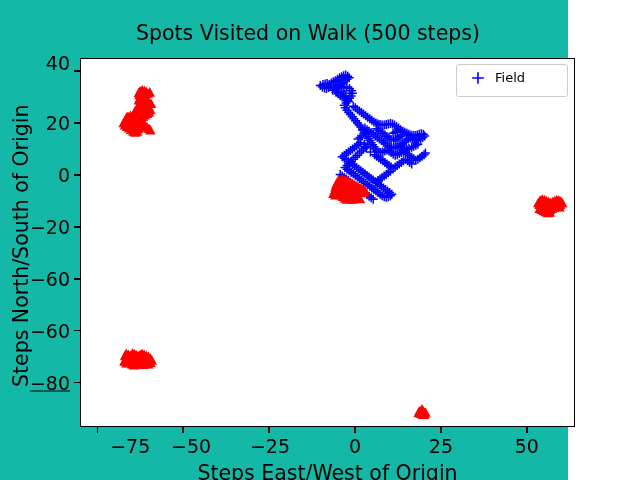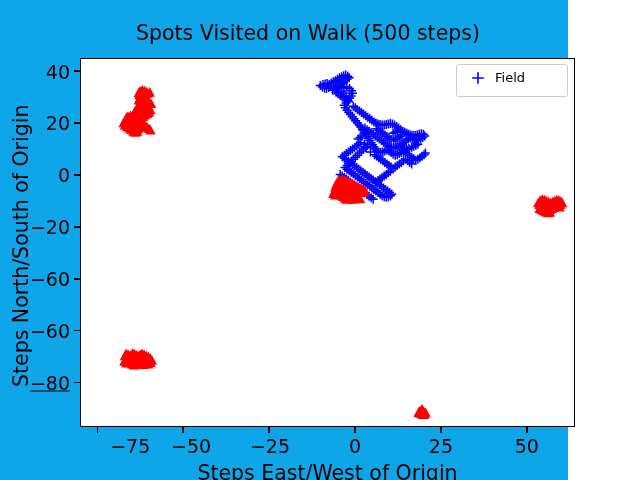--- a/index.html
+++ b/index.html
@@ -11,21 +11,21 @@
     width: 640px;
     height: 480px;
     overflow: hidden;
     font-family: "DejaVu Sans", sans-serif;
     color: #000000;
   }
   #figure {
     position: relative;
     width: 568px;
     height: 480px;
-    background: #0ea5e9;
+    background: #14b8a6;
   }
   
   #chart-title {
     position: absolute;
     left: 0;
     top: 21px;
     width: 640px;
     text-align: center;
     font-size: 20.5px;
     line-height: 24px;
@@ -695,21 +695,21 @@
       <div class="ticklabel-x" style="left: 183.125px; top: 437px; margin-left: 8px;">−50</div>
       <div class="tick-x" style="left: 268.413px; top: 427px;"></div>
       <div class="ticklabel-x" style="left: 270px; top: 437px;">−25</div>
       <div class="tick-x" style="left: 354.35px; top: 427px;"></div>
       <div class="ticklabel-x" style="left: 355px; top: 437px;">0</div>
       <div class="tick-x" style="left: 440.288px; top: 427px;"></div>
       <div class="ticklabel-x" style="left: 440.938px; top: 437px;">25</div>
       <div class="tick-x" style="left: 526.225px; top: 427px;"></div>
       <div class="ticklabel-x" style="left: 526.875px; top: 437px;">50</div>
       <div class="tick-y" style="left: 74px; top: 70.343px;"></div>
-      <div class="ticklabel-y" style="left: 8px; width: 62px; top: 72px;">40</div>
+      <div class="ticklabel-y" style="left: 8px; width: 62px; top: 63px;">40</div>
       <div class="tick-y" style="left: 74px; top: 122.315px;"></div>
       <div class="ticklabel-y" style="left: 8px; width: 62px; top: 122.965px;">20</div>
       <div class="tick-y" style="left: 74px; top: 174.287px;"></div>
       <div class="ticklabel-y" style="left: 8px; width: 62px; top: 174.937px;">0</div>
       <div class="tick-y" style="left: 74px; top: 226.258px;"></div>
       <div class="ticklabel-y" style="left: 8px; width: 62px; top: 226.908px;">−20</div>
       <div class="tick-y" style="left: 74px; top: 278.23px;"></div>
       <div class="ticklabel-y" style="left: 8px; width: 62px; top: 278.88px;">−60</div>
       <div class="tick-y" style="left: 74px; top: 330.202px;"></div>
       <div class="ticklabel-y" style="left: 8px; width: 62px; top: 330.852px;">−60</div>

